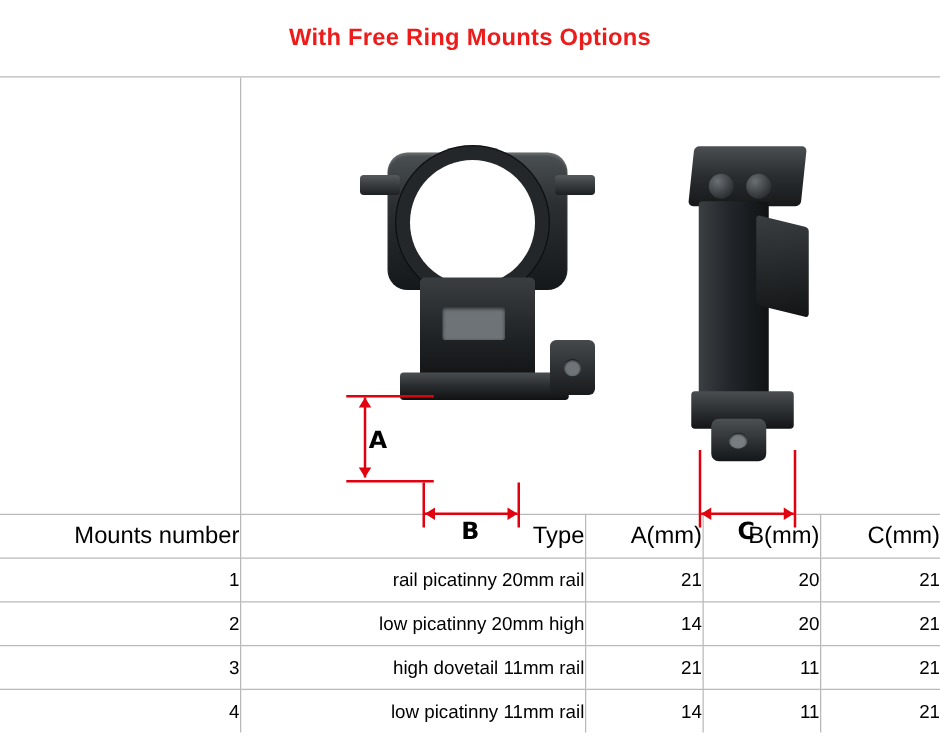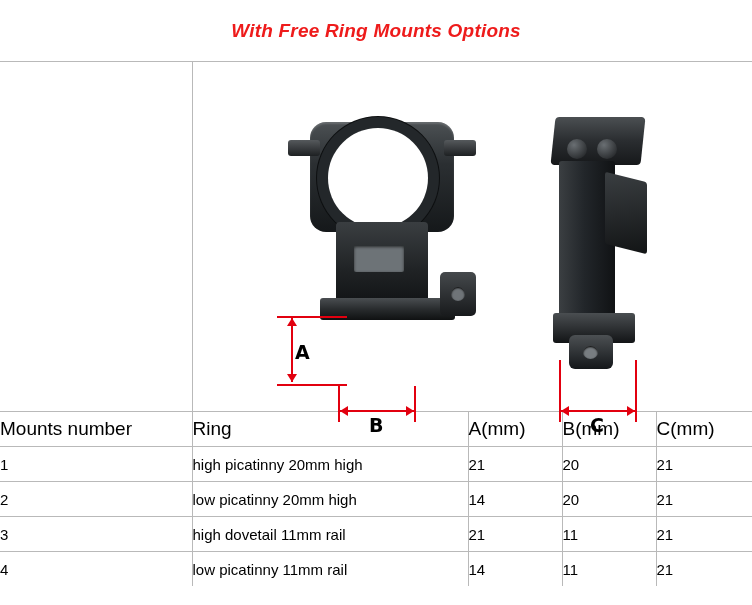--- a/index.html
+++ b/index.html
@@ -20,21 +20,20 @@
     height: 605px;
     box-sizing: border-box;
   }
   .title-bar {
     height: 62px;
     display: flex;
     align-items: center;
     justify-content: center;
     border-bottom: 1px solid #b9b9b9;
     box-sizing: border-box;
-    font-style: italic;
   }
   .title-text {
     color: #ee1b1b;
     font-size: 19px;
     font-weight: bold;
     letter-spacing: 0.2px;
   }
   .figure-area {
     position: relative;
     height: 350px;
@@ -266,21 +265,21 @@
   
   table.spec {
     width: 752px;
     border-collapse: collapse;
     table-layout: fixed;
     font-size: 16px;
   }
   table.spec td, table.spec th {
     border-right: 1px solid #b9b9b9;
     border-bottom: 1px solid #b9b9b9;
-    text-align: left;
+    text-align: right;
     height: 34px;
     padding: 0;
     font-weight: normal;
   }
   table.spec tr:last-child td { border-bottom: none; }
   table.spec td:last-child, table.spec th:last-child { border-right: none; }
   thead th {
     font-size: 19px;
   }
   thead tr th { height: 40px; }
@@ -362,30 +361,30 @@
     <colgroup>
       <col class="col-w-num">
         <col class="col-w-type">
         <col class="col-w-a">
         <col class="col-w-b">
         <col class="col-w-c">
     </colgroup>
     <thead>
       <tr>
         <th>Mounts number</th>
-        <th>Ring</th>
+        <th>Type</th>
         <th>A(mm)</th>
         <th>B(mm)</th>
         <th>C(mm)</th>
       </tr>
     </thead>
     <tbody>
       <tr>
         <td>1</td>
-        <td>high picatinny 20mm high</td>
+        <td>rail picatinny 20mm rail</td>
         <td>21</td>
         <td>20</td>
         <td>21</td>
       </tr>
       <tr>
         <td>2</td>
         <td>low picatinny 20mm high</td>
         <td>14</td>
         <td>20</td>
         <td>21</td>

